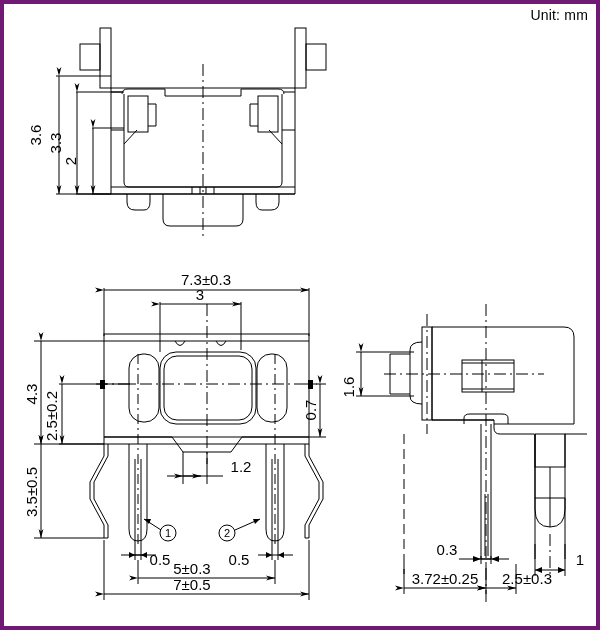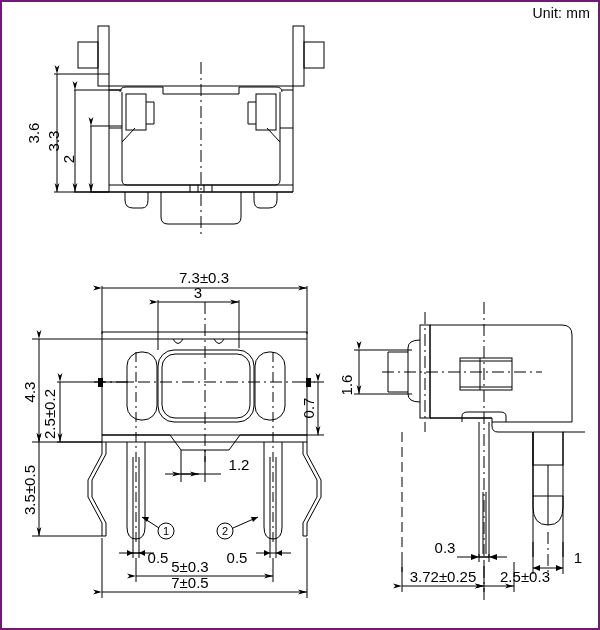--- a/index.html
+++ b/index.html
@@ -8,21 +8,21 @@
     background: #ffffff;
   }
   body {
     font-family: "Liberation Sans", sans-serif;
   }
   #sheet {
     position: relative;
     width: 600px;
     height: 630px;
     background: #ffffff;
-    border: 2px solid #701a75;
+    border: 4px solid #701a75;
     box-sizing: border-box;
     overflow: hidden;
   }
   #unit-label {
     position: absolute;
     top: 3px;
     right: 8px;
     font-size: 14px;
     color: #000;
     font-family: "Liberation Sans", sans-serif;

